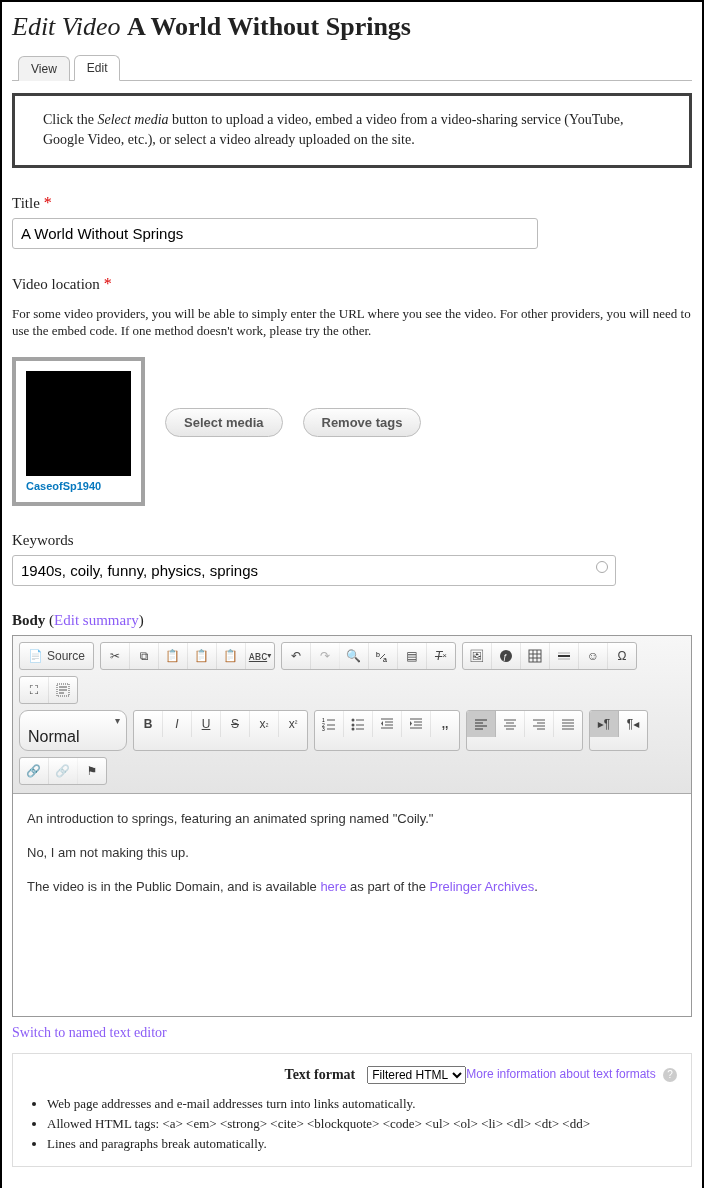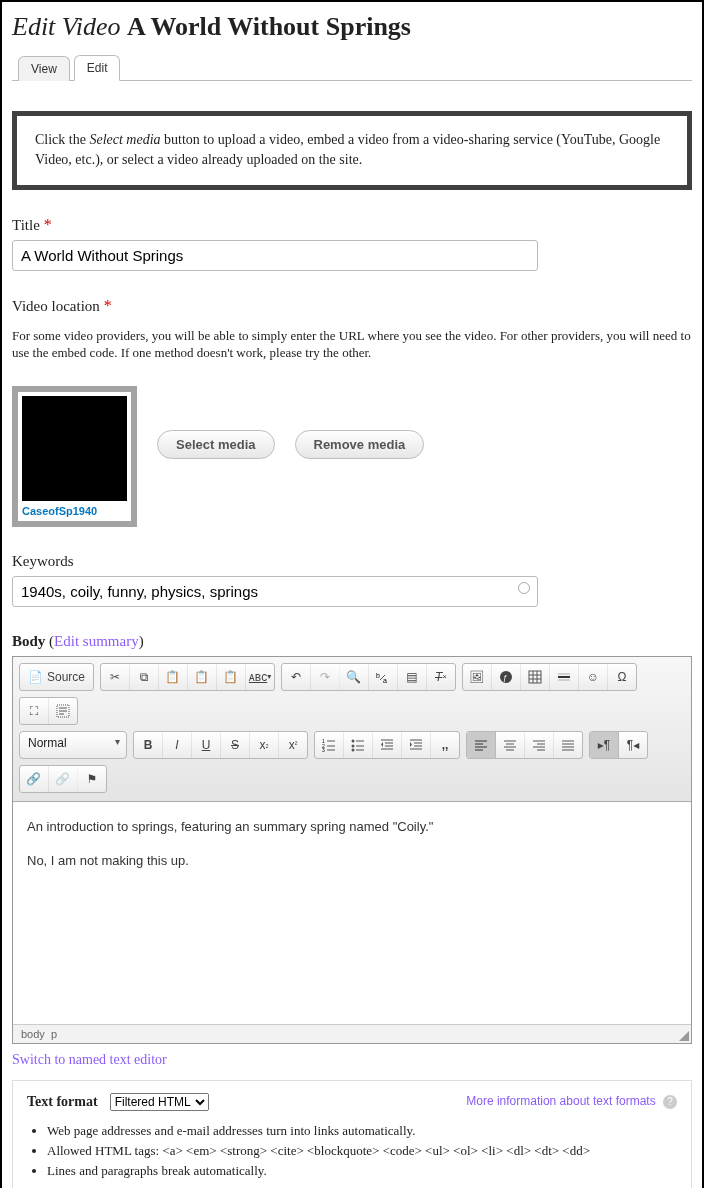--- a/index.html
+++ b/index.html
@@ -3,51 +3,51 @@
 <meta charset="utf-8">
 <style>
 html,body{margin:0;padding:0;font-family:Georgia,"Times New Roman",serif;color:#222;background:#fff}
 .page{width:704px;border:2px solid #000;box-sizing:border-box;padding:10px 10px 12px}
 h1{margin:0 0 12px;font-size:26px;font-weight:normal}
 h1 em{font-style:italic;font-weight:normal}
 h1 strong{font-weight:bold}
 .tabs{border-bottom:1px solid #bbb;display:flex;align-items:end;gap:4px;padding-left:6px}
 .tab{padding:5px 12px;border:1px solid #bbb;border-bottom:none;border-radius:6px 6px 0 0;font-family:"Lucida Grande",Arial,sans-serif;font-size:12px;color:#333;background:#f2f2f2;cursor:pointer;position:relative;top:1px}
 .tab.active{background:#fff;font-weight:normal;border-bottom:1px solid #fff}
-.intro{border:5px solid #404040;padding:14px 18px;margin-top:30px;font-size:14px;line-height:1.45}
+.intro{border:3px solid #404040;padding:14px 28px;margin-top:12px;font-size:14px;line-height:1.45}
 .field{margin-top:26px}
 .field-label{font-weight:normal;font-size:15px}
 .req{color:#d00}
 .input{box-sizing:border-box;border:1px solid #bbb;border-radius:3px;padding:6px 8px;font-size:15px;font-family:"Lucida Grande",Arial,sans-serif;margin-top:6px}
 .helper{font-size:13px;margin-top:12px;line-height:1.35}
-.media-wrap{border:6px solid #a3a3a3;padding:4px;display:inline-block;margin-top:24px;vertical-align:middle}
+.media-wrap{border:4px solid #a3a3a3;padding:10px;display:inline-block;margin-top:17px;vertical-align:middle}
 .thumb{width:105px;height:105px;background:#000}
 .caption{font-size:11px;color:#0678be;font-weight:bold;margin-top:4px;font-family:"Lucida Grande",Arial,sans-serif}
 .pill{display:inline-block;background:linear-gradient(#fdfdfd,#e7e7e7);border:1px solid #bdbdbd;border-radius:18px;padding:6px 18px;font-family:"Lucida Grande",Arial,sans-serif;font-size:13px;color:#555;font-weight:bold;cursor:pointer;vertical-align:middle;margin-left:16px}
-.kw-input{width:526px;position:relative}
+.kw-input{width:604px;position:relative}
 .kw-circle{position:absolute;right:8px;top:50%;transform:translateY(-50%);width:10px;height:10px;border:1px solid #aaa;border-radius:50%}
 .link{color:#8b5cf6;text-decoration:none}
 .editor-label{font-weight:bold;font-size:15px;margin-top:26px}
 .editor{border:1px solid #999;margin-top:6px}
 .toolbar{background:linear-gradient(#f7f7f7,#e4e4e4);padding:6px 6px 2px;border-bottom:1px solid #aaa}
 .tool-row{display:flex;flex-wrap:wrap;gap:6px;margin-bottom:6px}
 .group{display:flex;border:1px solid #b8b8b8;border-radius:3px;background:linear-gradient(#fff,#ececec);overflow:hidden}
 .btn{width:28px;height:26px;display:flex;align-items:center;justify-content:center;font-family:"Lucida Grande",Arial,sans-serif;font-size:12px;color:#444;cursor:pointer;border-right:1px solid rgba(0,0,0,0.08)}
 .btn:last-child{border-right:none}
 .btn.wide{width:auto;padding:0 8px}
 .btn.active{background:#c9c9c9}
-.stylesel{border:1px solid #b8b8b8;border-radius:4px;background:linear-gradient(#fff,#ececec);padding:4px 20px 4px 8px;font-family:"Lucida Grande",Arial,sans-serif;font-size:12px;position:relative;min-width:78px}
+.stylesel{border:1px solid #b8b8b8;border-radius:9px;background:linear-gradient(#fff,#ececec);padding:17px 20px 4px 8px;font-family:"Lucida Grande",Arial,sans-serif;font-size:16px;position:relative;min-width:78px}
 .stylesel:after{content:"▾";position:absolute;right:6px;top:4px;font-size:10px;color:#555}
 .editor-body{min-height:190px;padding:16px 14px;font-family:"Lucida Grande",Arial,sans-serif;font-size:13px;color:#333;line-height:1.4}
 .editor-body p{margin:0 0 16px}
 .pathbar{border-top:1px solid #ccc;background:#f2f2f2;padding:3px 8px;font-family:"Lucida Grande",Arial,sans-serif;font-size:11px;color:#666;position:relative}
 .pathbar:after{content:"";position:absolute;right:2px;bottom:2px;width:0;height:0;border-style:solid;border-width:0 0 10px 10px;border-color:transparent transparent #999 transparent}
 .switch-link{margin-top:8px;font-size:14px}
 .formatbox{border:1px solid #ddd;margin-top:12px;padding:12px 14px}
-.format-head{display:flex;align-items:center;justify-content:space-between}
+.format-head{display:flex;align-items:center;justify-content:flex-end}
 .format-left{display:flex;align-items:center;gap:12px}
 .format-left strong{font-size:14px}
 select.plain{font-family:"Lucida Grande",Arial,sans-serif;font-size:12px}
 .more-info{font-size:12px;font-family:"Lucida Grande",Arial,sans-serif}
 .more-info .qm{display:inline-block;width:14px;height:14px;border-radius:50%;background:#ccc;color:#fff;font-size:10px;text-align:center;line-height:14px;margin-left:4px}
 .tips{margin:10px 0 0;padding-left:20px;font-size:13px;line-height:1.55}
 .tips li{margin:0}
 .actions{margin-top:30px;display:flex;gap:10px}
 svg{display:block}
 </style>
@@ -76,21 +76,21 @@
 
 <div class="field">
   <div><span class="field-label">Video location</span> <span class="req">*</span></div>
   <div class="helper">For some video providers, you will be able to simply enter the URL where you see the video. For other providers, you will need to use the embed code. If one method doesn't work, please try the other.</div>
   <div>
     <div class="media-wrap">
       <div class="thumb"></div>
       <div class="caption">CaseofSp1940</div>
     </div>
     <span class="pill">Select media</span>
-    <span class="pill">Remove media</span>
+    <span class="pill">Remove tags</span>
   </div>
 </div>
 
 <div class="field">
   <div class="field-label">Keywords</div>
   <div style="position:relative;display:inline-block">
     <input class="input kw-input" value="1940s, coily, funny, physics, springs" style="">
     <span class="kw-circle"></span>
   </div>
 </div>
@@ -280,24 +280,24 @@
     </div>
     <div class="tool-row">
       <div class="group">
         <div class="btn">🔗</div>
         <div class="btn" style="opacity:.4">🔗</div>
         <div class="btn">⚑</div>
       </div>
     </div>
   </div>
   <div class="editor-body">
-    <p>An introduction to springs, featuring an summary spring named "Coily."</p>
+    <p>An introduction to springs, featuring an animated spring named "Coily."</p>
     <p>No, I am not making this up.</p>
-  </div>
-  <div class="pathbar">body&nbsp;&nbsp;p</div>
+    <p><span>The video is in the Public Domain, and is available </span><a class="link" href="#">here</a><span> as part of the </span><a class="link" href="#">Prelinger Archives</a><span>.</span></p>
+  </div>
 </div>
 
 <div class="switch-link"><a class="link" href="#">Switch to named text editor</a></div>
 
 <div class="formatbox">
   <div class="format-head">
     <div class="format-left">
       <strong>Text format</strong>
       <select class="plain">
         <option>Filtered HTML</option>

